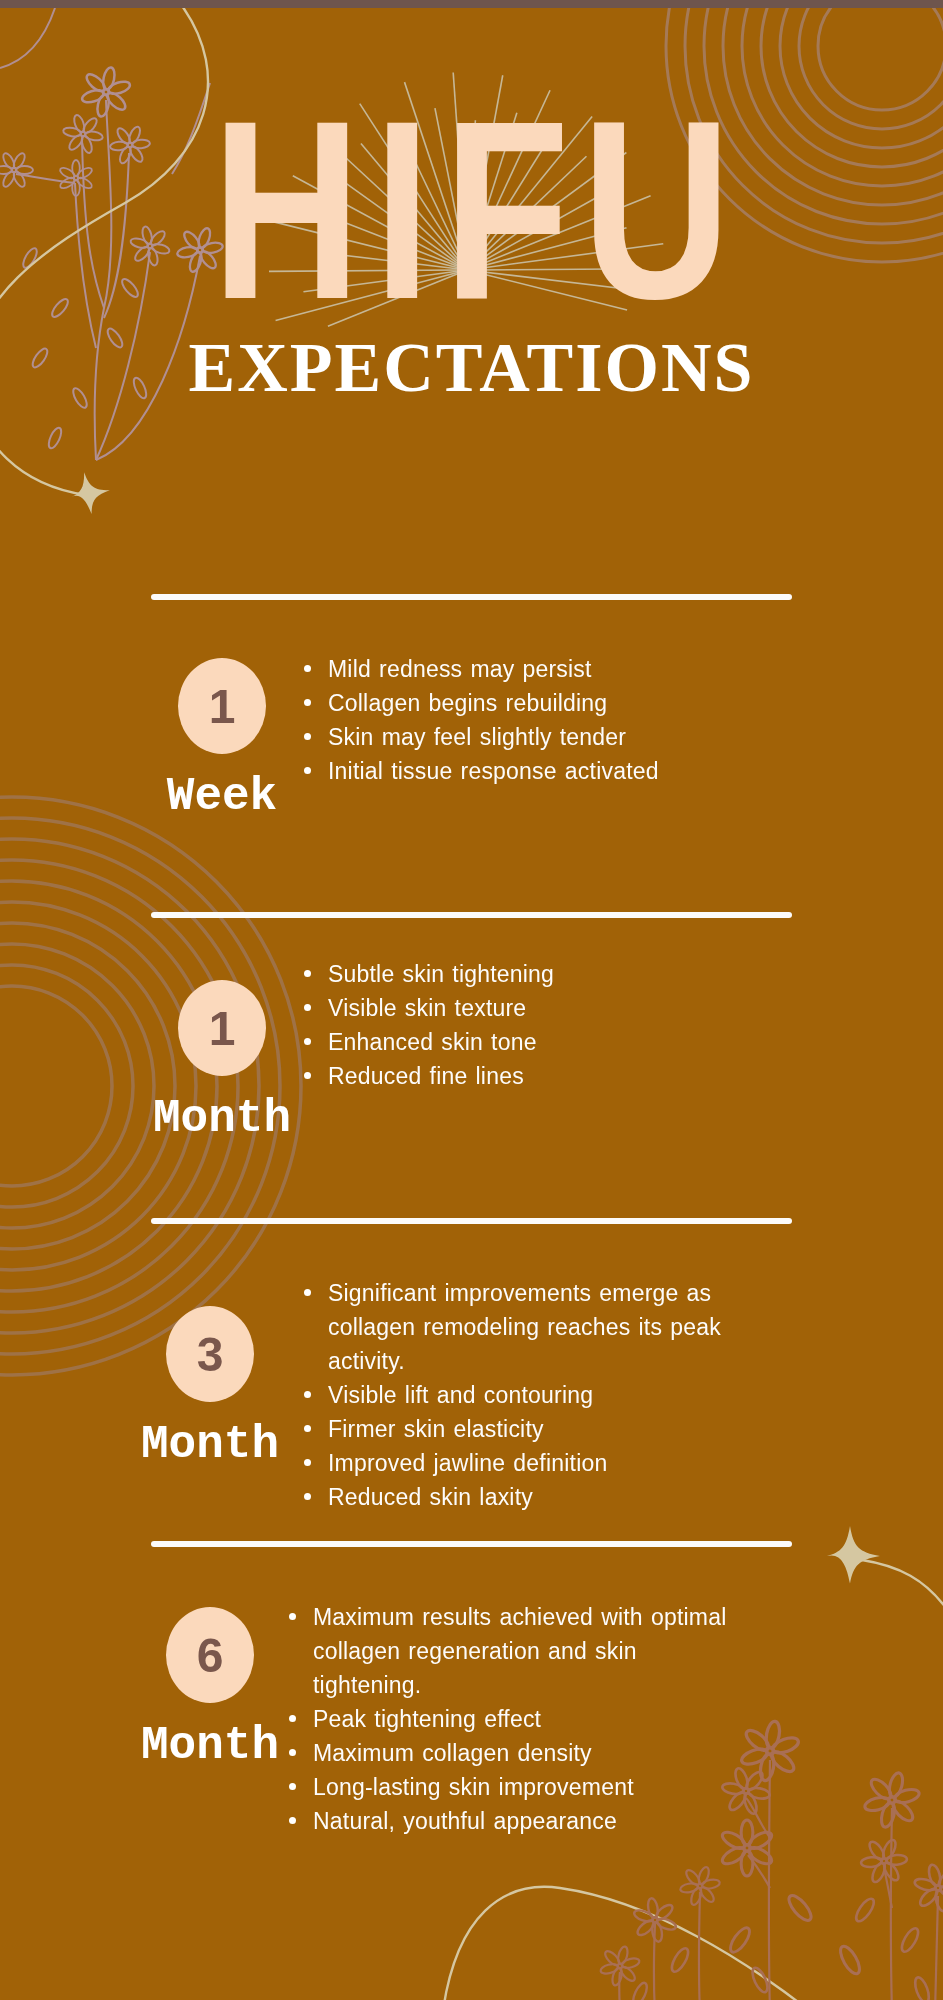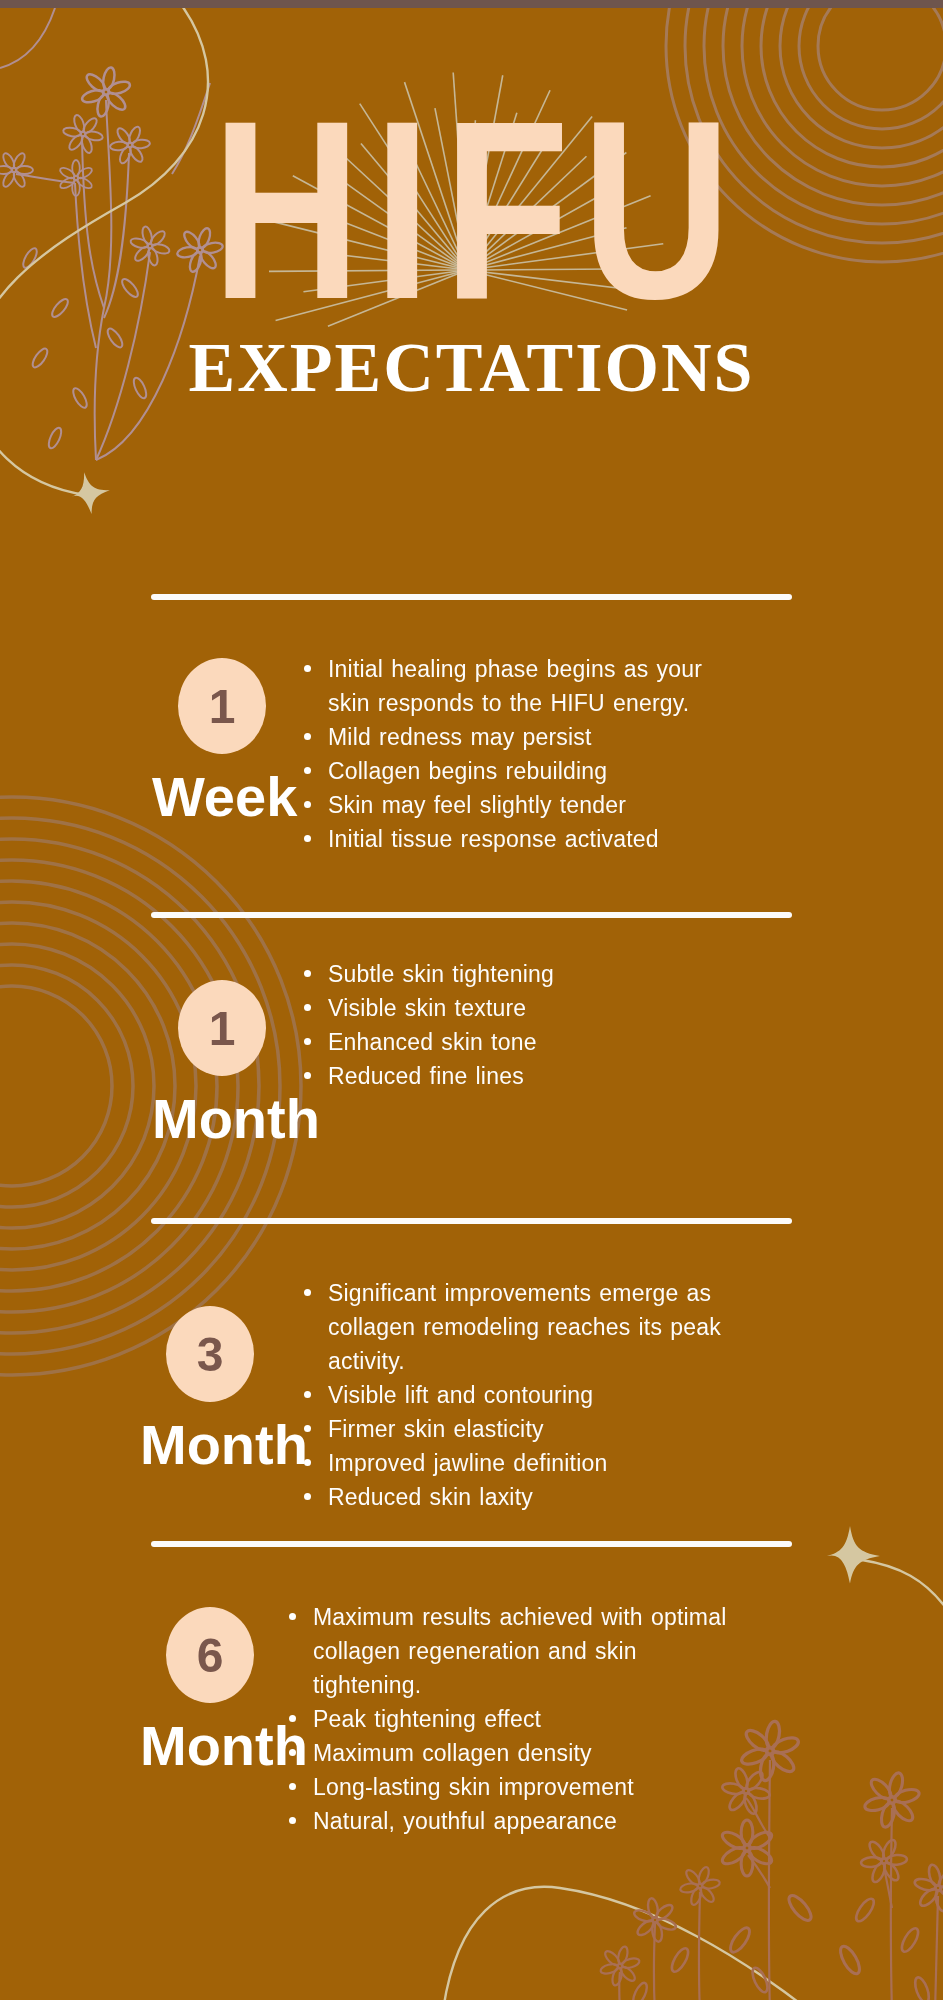--- a/index.html
+++ b/index.html
@@ -61,23 +61,23 @@
     margin:0 auto;
     background:#FBD9BC;
     display:flex;align-items:center;justify-content:center;
   }
   .badge-num{
     font-family:"Liberation Sans", sans-serif;
     font-weight:700;font-size:48px;color:#7A574C;
   }
   .badge-label{
     margin-top:18px;
-    font-family:Liberation Sans, sans-serif;
+    font-family:Liberation Mono, monospace;
     font-weight:700;
-    font-size:56px;line-height:50px;
+    font-size:46px;line-height:50px;
     color:#FFFFFF;
   }
 
   .bullets{
     position:absolute;left:151px;margin:0;padding:0;
     width:585px;list-style:none;
   }
   .sec1 .bullets{top:58px;}
   .sec2 .bullets{top:45px;}
   .sec3 .bullets{top:58px;}
@@ -267,24 +267,20 @@
     <section class="sec sec1">
       <div class="divider"></div>
       <div class="left">
         <div class="badge">
           <span class="badge-num">1</span>
         </div>
         <div class="badge-label">Week</div>
       </div>
       <ul class="bullets">
         <li>
-            <span class="bullet-text">Initial healing phase begins as your
-skin responds to the HIFU energy.</span>
-          </li>
-        <li>
             <span class="bullet-text">Mild redness may persist</span>
           </li>
         <li>
             <span class="bullet-text">Collagen begins rebuilding</span>
           </li>
         <li>
             <span class="bullet-text">Skin may feel slightly tender</span>
           </li>
         <li>
             <span class="bullet-text">Initial tissue response activated</span>

